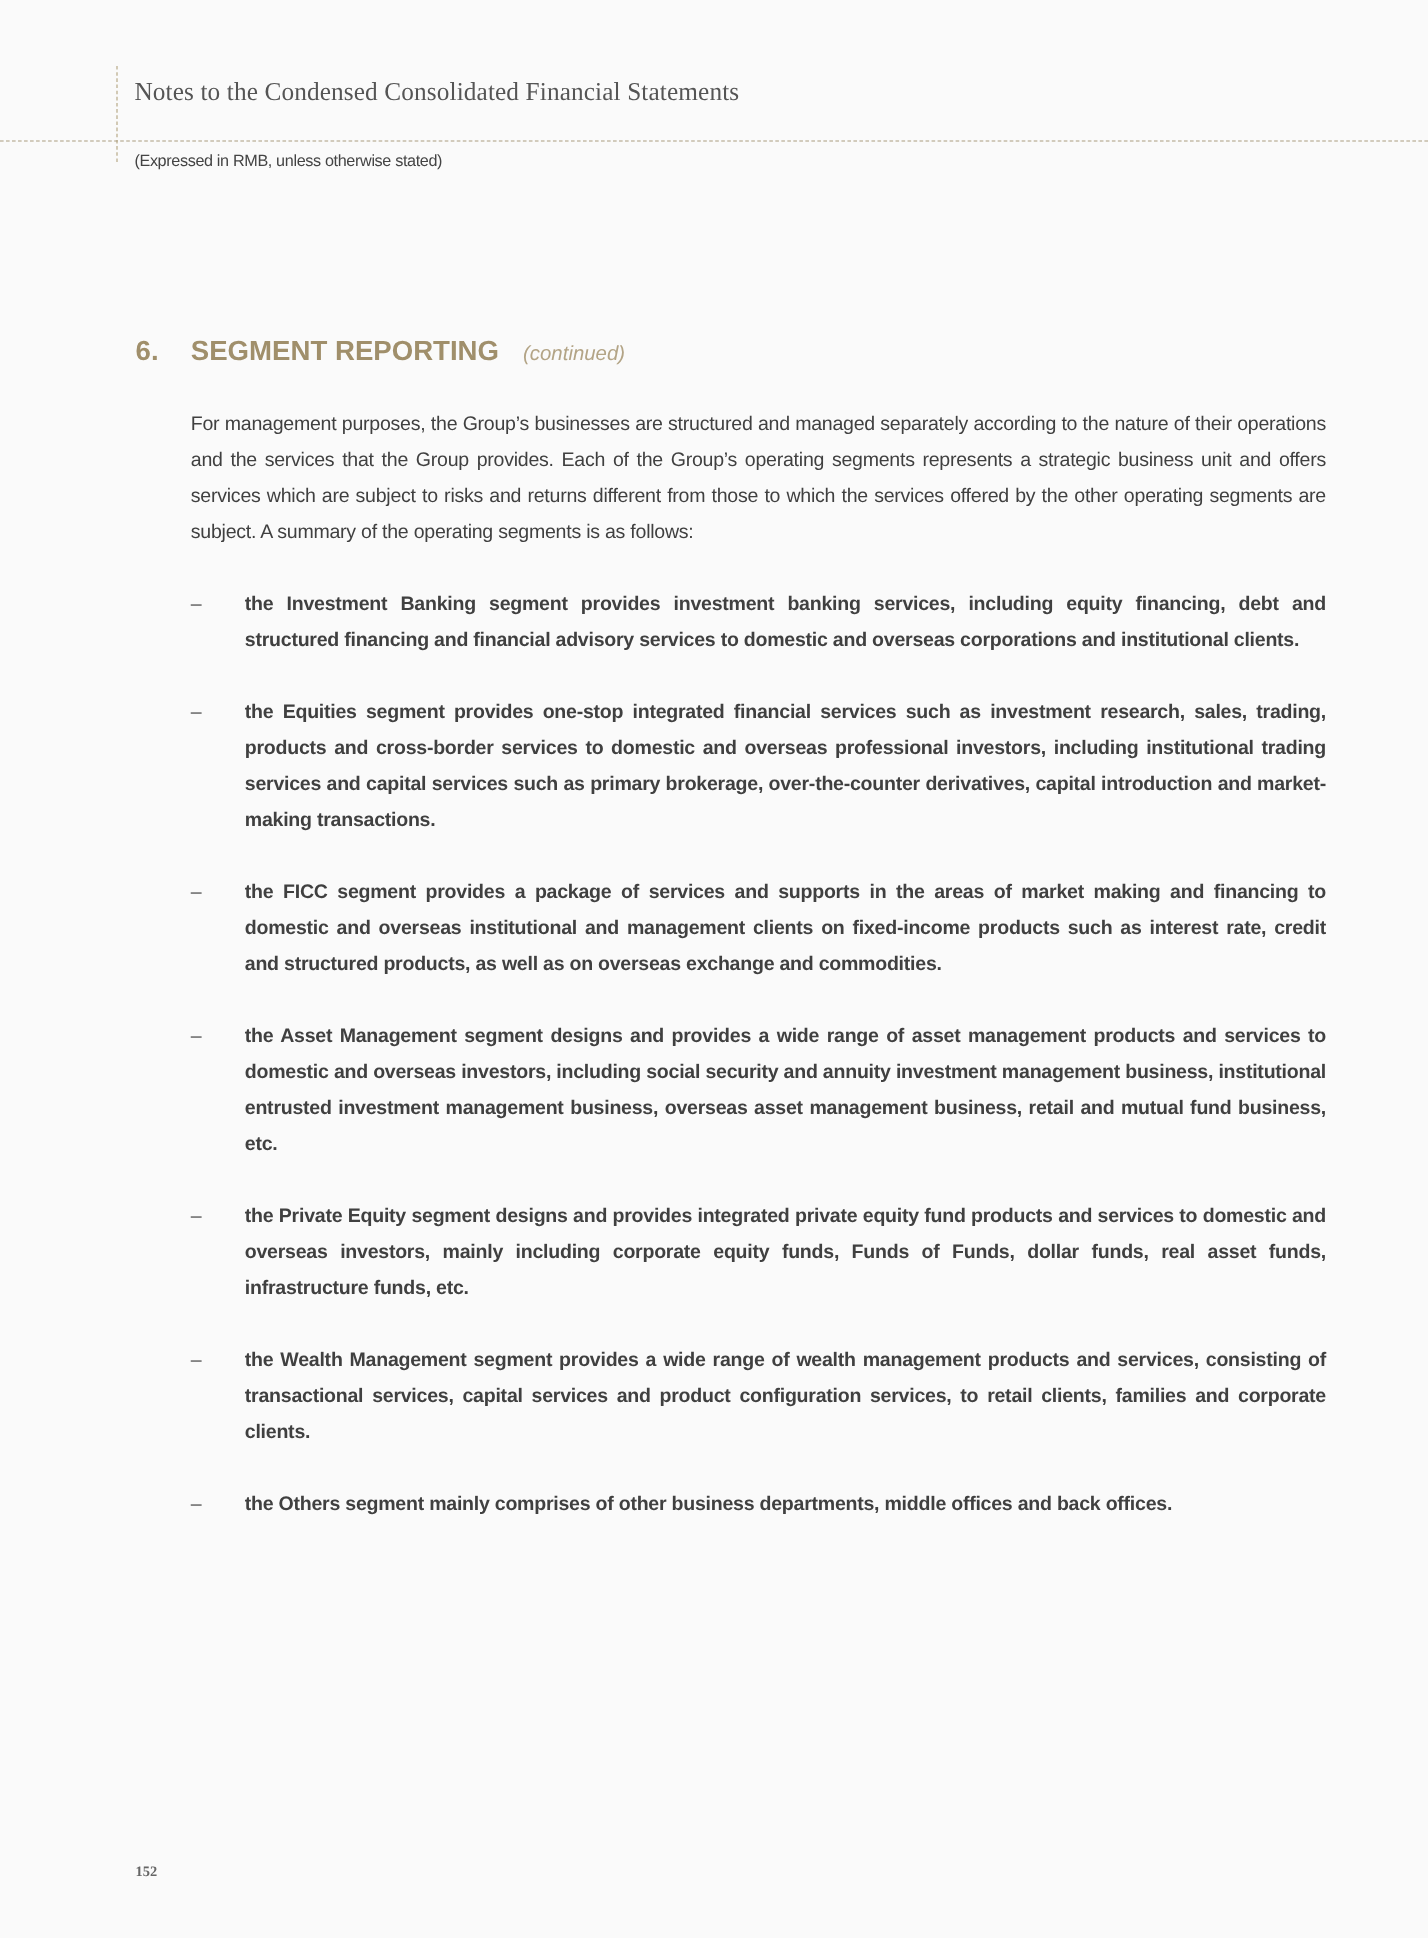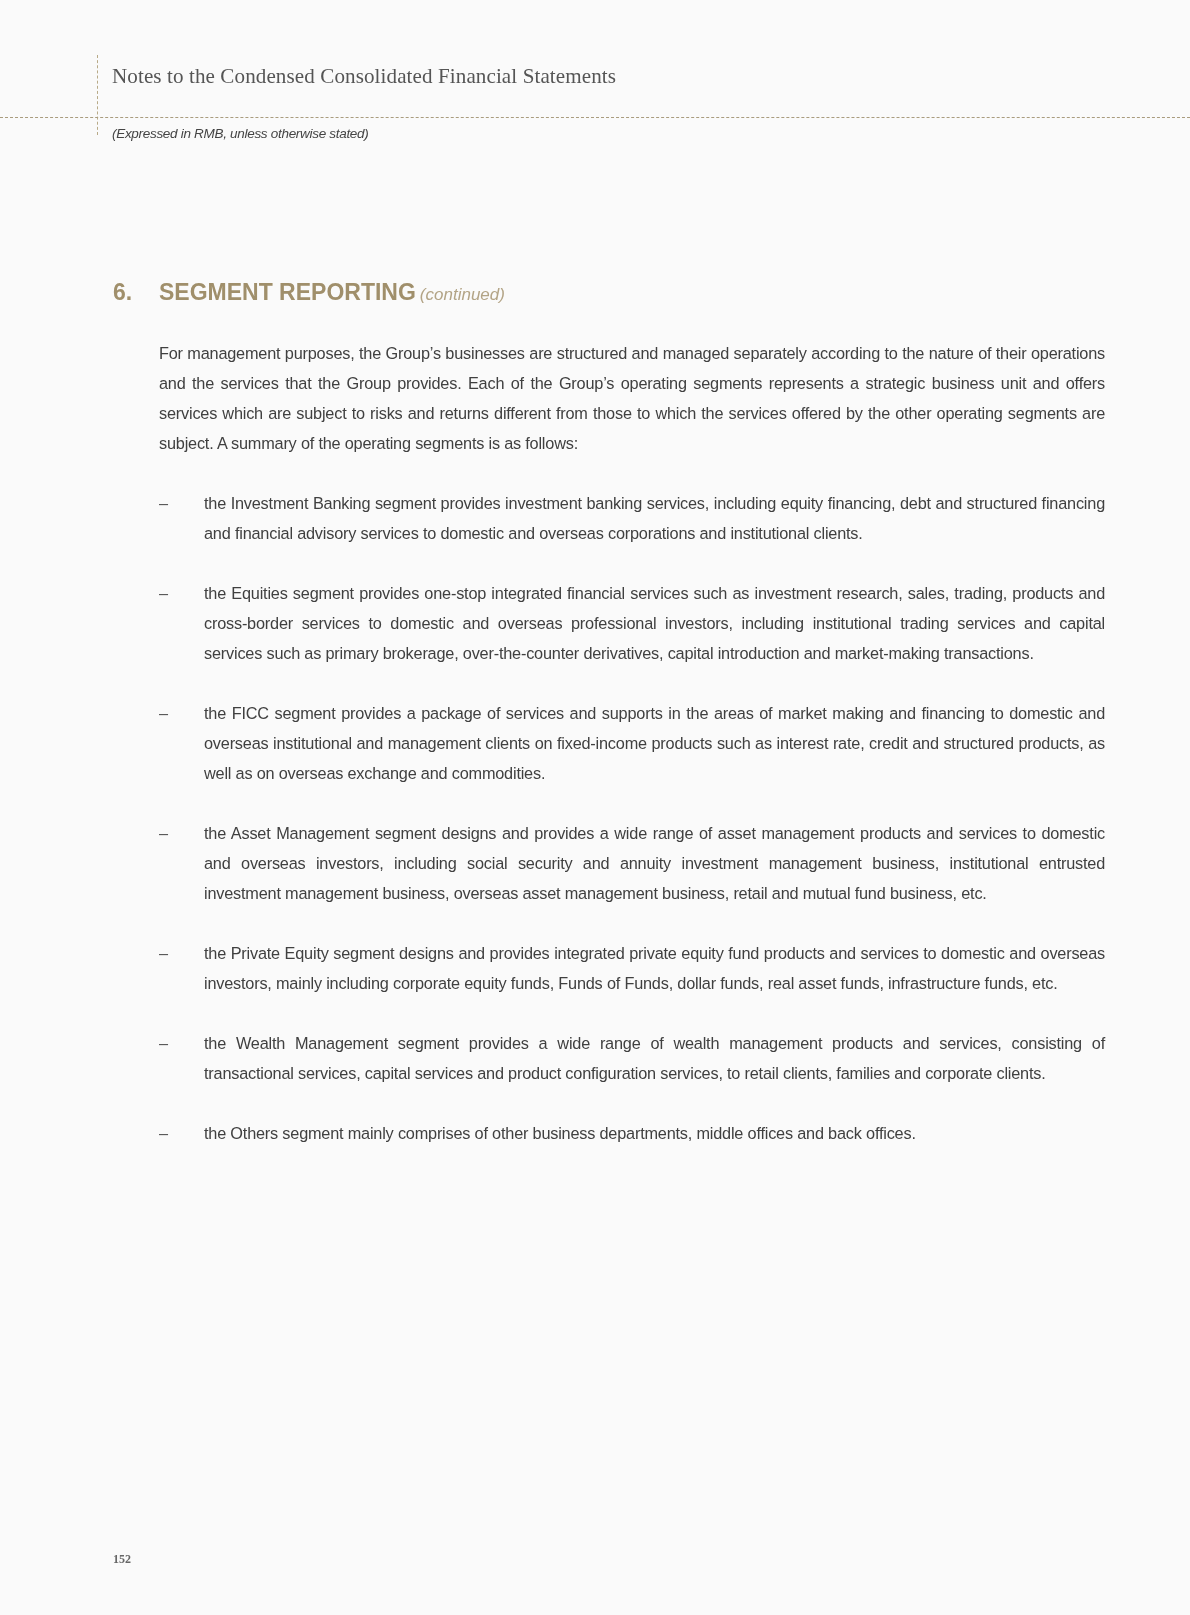--- a/index.html
+++ b/index.html
@@ -20,42 +20,42 @@
     border-top: 1.2px dashed #a99c7e;
   }
   .running-title {
     position: absolute; left: 112px; top: 64px;
     font-family: "Liberation Serif", "DejaVu Serif", serif;
     font-size: 21.5px; color: #555; letter-spacing: 0.1px;
     transform: scaleX(0.98); transform-origin: left;
   }
   .subtitle {
     position: absolute; left: 112px; top: 126px;
-    font-size: 13.5px; font-style: italic; color: #444;
+    font-size: 13.5px; color: #444;
     letter-spacing: -0.3px;
   }
   .heading {
     position: absolute; left: 113px; top: 279px;
     font-size: 23px; font-weight: bold; color: #a08f6b;
     display: flex; align-items: baseline;
   }
   .heading .num { width: 46px; }
   .heading .cont {
     font-weight: normal; font-style: italic; font-size: 17px;
-    color: #b3a486; margin-left: 4px;
+    color: #b3a486; margin-left: 20px;
   }
   .content {
     position: absolute; left: 159px; width: 946px; top: 322px;
     font-size: 16.3px; line-height: 30px; color: #404040;
     text-align: justify; letter-spacing: -0.2px;
   }
   .content p { margin: 16px 0 30px 0; }
   .bullet { display: flex; margin-bottom: 30px; }
   .bullet .dash { width: 45px; flex: none; color: #555; }
-  .bullet .btext { flex: 1; text-align: justify; }
+  .bullet .btext { flex: 1; text-align: justify; font-weight: bold; }
   .page-num {
     position: absolute; left: 113px; top: 1552px;
     font-family: "Liberation Serif", "DejaVu Serif", serif;
     font-size: 12px; font-weight: bold; color: #666;
   }
 </style>
 </head>
 <body>
 
 <div class="vline"></div>

